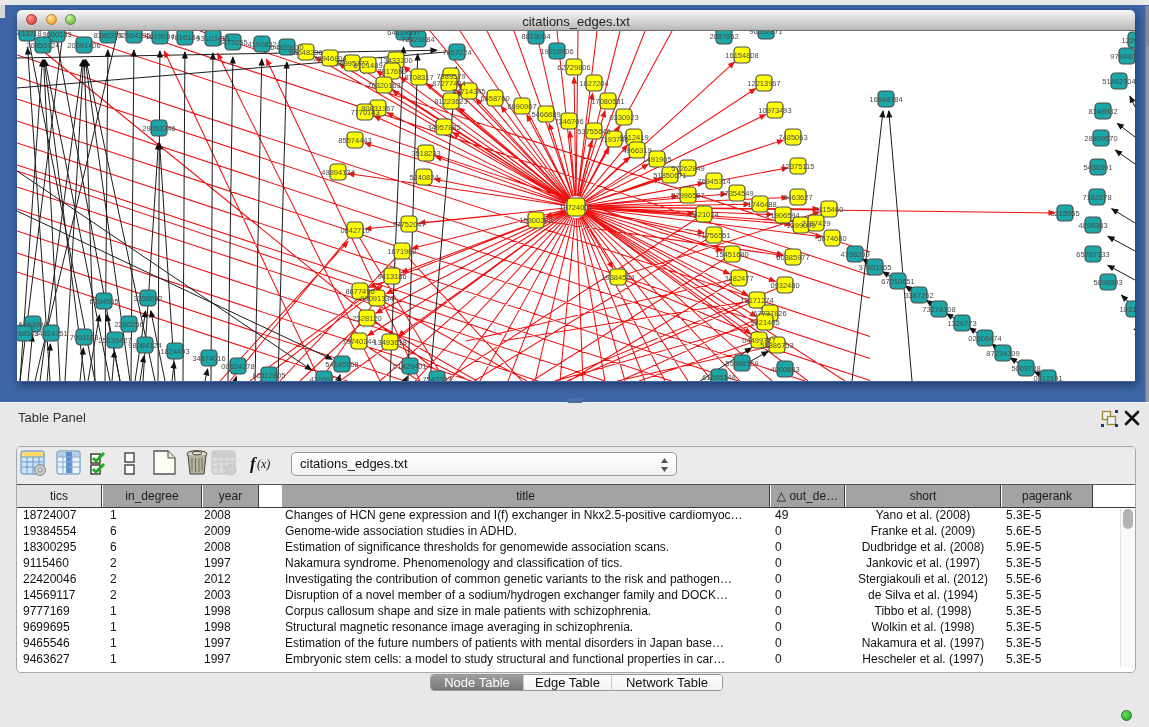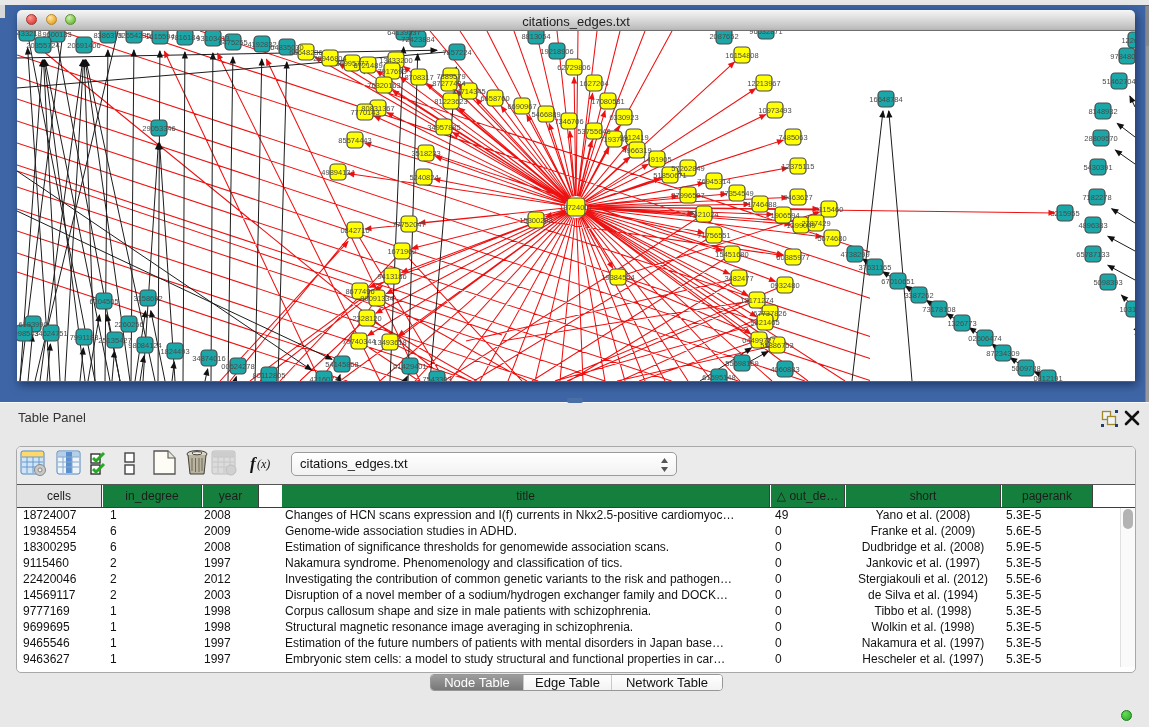--- a/index.html
+++ b/index.html
@@ -27,21 +27,21 @@
 #container { left:16px; top:446px; width:1120px; height:227px; background:#fff;
   border:1px solid #a8a8a8; border-radius:5px; overflow:hidden; }
 #toolbar { position:absolute; left:0; top:0; width:1118px; height:37px;
   background:#ebebeb; }
 #combo { position:absolute; left:274px; top:5px; width:386px; height:24px;
   background:linear-gradient(#fff,#f2f2f2); border:1px solid #9a9a9a;
   border-radius:5px; font-size:13px; color:#111; line-height:22px;
   padding-left:8px; }
 #hdr { position:absolute; left:0; top:37px; width:1118px; height:24px;
   border-top:1px solid #555; border-bottom:1px solid #3c3c3c; }
-.hc { position:absolute; top:0; height:22px; background:#15803d;
+.hc { position:absolute; top:0; height:22px; background:#a3a3a3;
   border-right:1px solid #3f3f3f; font-size:12px; color:#1c1c1c;
   text-align:center; line-height:22px; }
 .row { position:absolute; left:0; width:1118px; height:16px; font-size:12px;
   color:#111; }
 .row span { position:absolute; top:0; white-space:nowrap; }
 #vscroll { left:1120px; top:508px; width:15px; height:159px; background:#fafafa;
   border-left:1px solid #e0e0e0; }
 #thumb { position:absolute; left:2px; top:1px; width:10px; height:20px;
   border-radius:5px; background:#b3b3b3; }
 #tabs { left:430px; top:674px; height:17px; display:flex;
@@ -551,33 +551,33 @@
       <text x="240" y="21" font-size="12" font-style="italic" font-family="Liberation Serif,serif" fill="#111">(x)</text>
     </svg>
     <div id="combo">citations_edges.txt
       <svg style="position:absolute;right:7px;top:4px" width="9" height="16" viewBox="0 0 9 16">
         <path d="M4.5 1L8 6H1Z" fill="#555"></path>
             <path d="M4.5 15L1 10H8Z" fill="#555"></path>
       </svg>
     </div>
   </div>
   <div id="hdr">
-    <div class="hc" style="left:0;width:85px;background:#e3e3e3">cells</div>
+    <div class="hc" style="left:0;width:85px;background:#e3e3e3">tics</div>
     <div class="hc" style="left:86px;width:99px">in_degree</div>
     <div class="hc" style="left:186px;width:56px">year</div>
     <div class="hc" style="left:265px;width:488px">title</div>
     <div class="hc" style="left:754px;width:74px">△ out_de…</div>
     <div class="hc" style="left:829px;width:155px">short</div>
     <div class="hc" style="left:985px;width:91px">pagerank</div>
   </div>
 <div class="row" style="top:61px">
 <span style="left:6px">18724007</span>
         <span style="left:93px">1</span>
 <span style="left:187px">2008</span>
-        <span style="left:268px">Changes of HCN scans expression and I(f) currents in Nkx2.5-positive cardiomyoc…</span>
+        <span style="left:268px">Changes of HCN gene expression and I(f) exchanger in Nkx2.5-positive cardiomyoc…</span>
 <span style="left:758px">49</span>
 <span style="left:828px;width:156px;text-align:center">Yano et al. (2008)</span>
 <span style="left:989px">5.3E-5</span>
       </div>
 <div class="row" style="top:77px">
 <span style="left:6px">19384554</span>
         <span style="left:93px">6</span>
 <span style="left:187px">2009</span>
         <span style="left:268px">Genome-wide association studies in ADHD.</span>
 <span style="left:758px">0</span>

